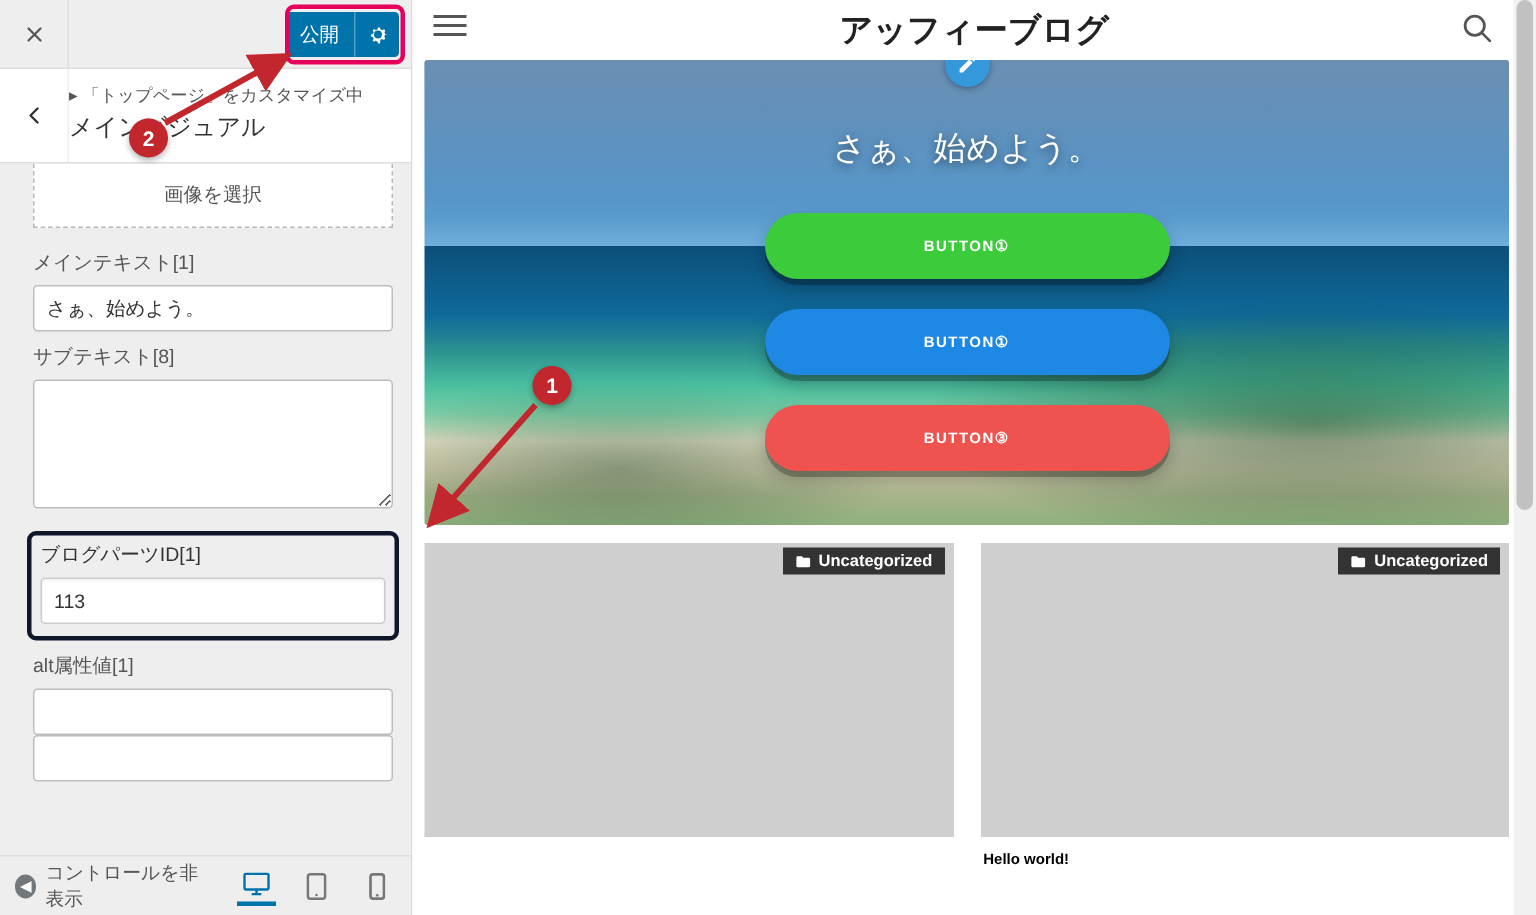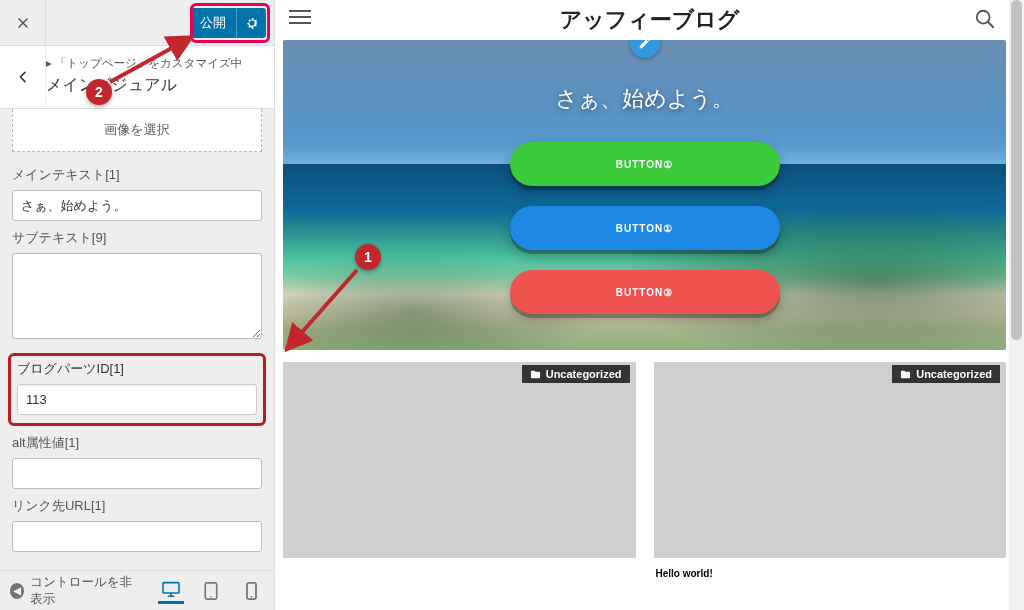--- a/index.html
+++ b/index.html
@@ -13,27 +13,27 @@
   .publish-wrap { display: flex; align-items: center; background: #0073aa; border-radius: 3px; overflow: hidden; height: 30px; }
   .publish-btn { color: #fff; font-size: 13px; padding: 16px 10px; height: 30px; display: flex; align-items: center; cursor: pointer; }
   .publish-gear { width: 30px; height: 30px; display: flex; align-items: center; justify-content: center; color: #fff; border-left: 1px solid rgba(255,255,255,.3); cursor: pointer; }
   .publish-hl { position: absolute; top: 3px; right: 4px; width: 80px; height: 40px; border: 3px solid #e6005c; border-radius: 6px; pointer-events: none; }
 
   .section-head { padding: 10px 10px 12px 46px; border-bottom: 1px solid #ddd; position: relative; background: #fff; }
   .back-ar { position: absolute; left: 0; top: 0; width: 46px; height: 100%; display: flex; align-items: center; justify-content: center; color: #333; cursor: pointer; border-right: 1px solid #eee; font-size: 18px; }
   .bcrumb { color: #555; font-size: 11.5px; margin-bottom: 4px; }
   .sect-title { font-size: 16px; color: #333; font-weight: 500; }
 
-  .sb-body { flex: 1; overflow-y: auto; padding: 0 12px 10px; }
+  .sb-body { flex: 1; overflow-y: auto; padding: 0 12px 10px; margin-left: 10px; }
   .img-select { border: 1px dashed #b4b9be; background: #fff; text-align: center; padding: 12px 0; margin: 0 0 14px; font-size: 13px; color: #555; cursor: pointer; border-top: none; }
   .fld-label { font-size: 13px; color: #555; margin: 8px 0 6px; }
   .fld-input { width: 100%; background: #fff; border: 1px solid #bdbdbd; border-radius: 3px; padding: 7px 8px; font-size: 13px; color: #333; }
   .fld-textarea { width: 100%; height: 86px; background: #fff; border: 1px solid #bdbdbd; border-radius: 3px; padding: 7px 8px; font-size: 13px; resize: vertical; }
 
-  .hl-group { border: 3px solid #b91c1c; border-radius: 6px; padding: 4px 6px 8px; margin: 10px -4px 6px; }
+  .hl-group { border: 3px solid #0f172a; border-radius: 6px; padding: 4px 6px 8px; margin: 10px -4px 6px; }
   .hl-group .fld-label { margin-top: 0; color: #333; }
   .hl-group .fld-input { border: 1px solid #ccc; box-shadow: inset 0 1px 2px rgba(0,0,0,.07); }
 
   .sb-footer { height: 40px; border-top: 1px solid #ddd; display: flex; align-items: center; gap: 14px; padding: 0 10px; background: #eee; font-size: 12.5px; color: #555; }
   .sb-footer .dev { width: 26px; height: 26px; display: flex; align-items: center; justify-content: center; cursor: pointer; color: #555; }
   .sb-footer .dev.active { border-bottom: 3px solid #0073aa; color: #0073aa; }
   .collapse { display: flex; align-items: center; gap: 6px; cursor: pointer; flex: 1; }
   .collapse .circ { width: 16px; height: 16px; border-radius: 50%; background: #72777c; color: #fff; display: flex; align-items: center; justify-content: center; font-size: 10px; }
 
   
@@ -115,32 +115,31 @@
       <div class="bcrumb">▸ <span>「トップページ」をカスタマイズ中</span></div>
       <div class="sect-title">メインビジュアル</div>
     </div>
 
     <div class="sb-body">
       <div class="img-select">画像を選択</div>
 
       <div class="fld-label">メインテキスト[1]</div>
       <input class="fld-input" value="さぁ、始めよう。" style="">
 
-      <div class="fld-label">サブテキスト[9]</div>
+      <div class="fld-label">サブテキスト[8]</div>
       <textarea class="fld-textarea" style=""></textarea>
 
       <div class="hl-group">
         <div class="fld-label">ブログパーツID[1]</div>
         <input class="fld-input" value="113" style="">
       </div>
 
       <div class="fld-label">alt属性値[1]</div>
       <input class="fld-input" value="" style="">
 
-      <div class="fld-label">リンク先URL[1]</div>
       <input class="fld-input" value="" style="">
     </div>
 
     <div class="sb-footer">
       <div class="collapse">
         <span class="circ">◀</span>
         <span>コントロールを非表示</span>
       </div>
       <div class="dev active">
         <svg width="20" height="16" viewBox="0 0 24 20">

